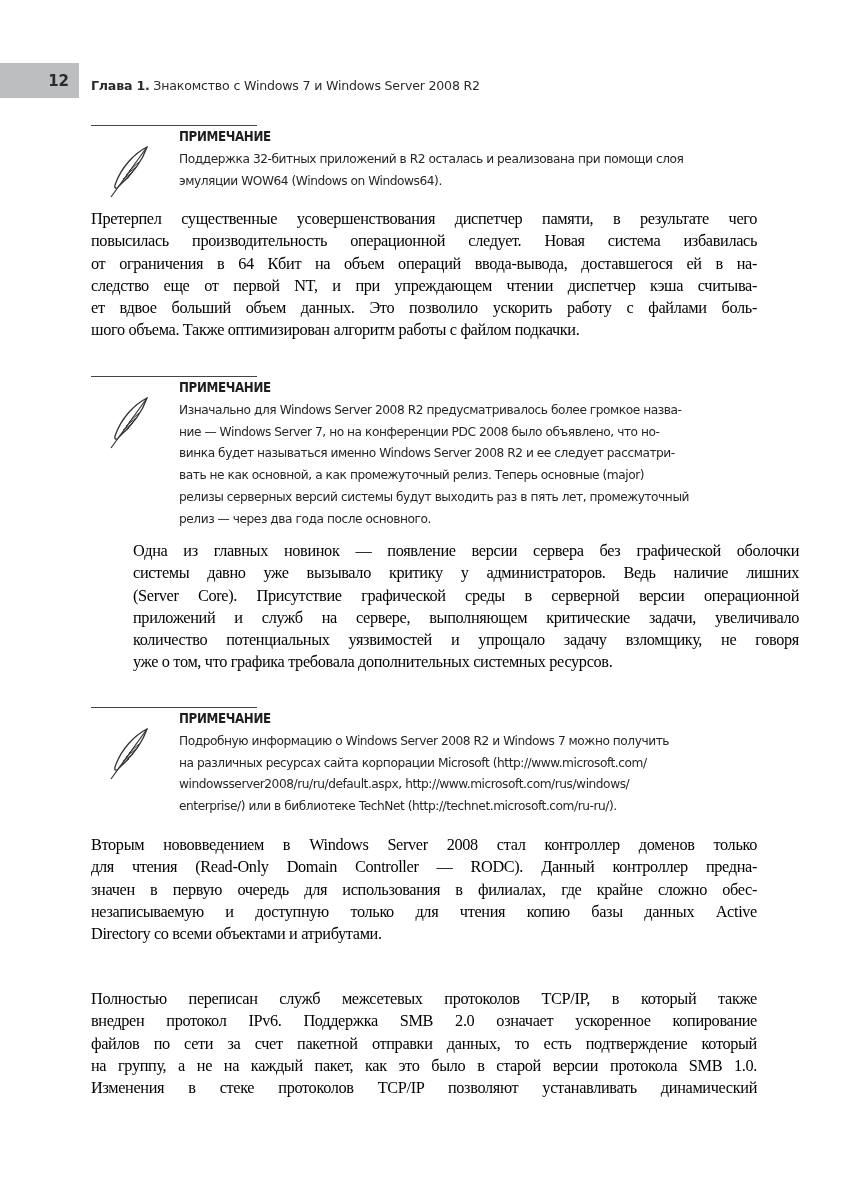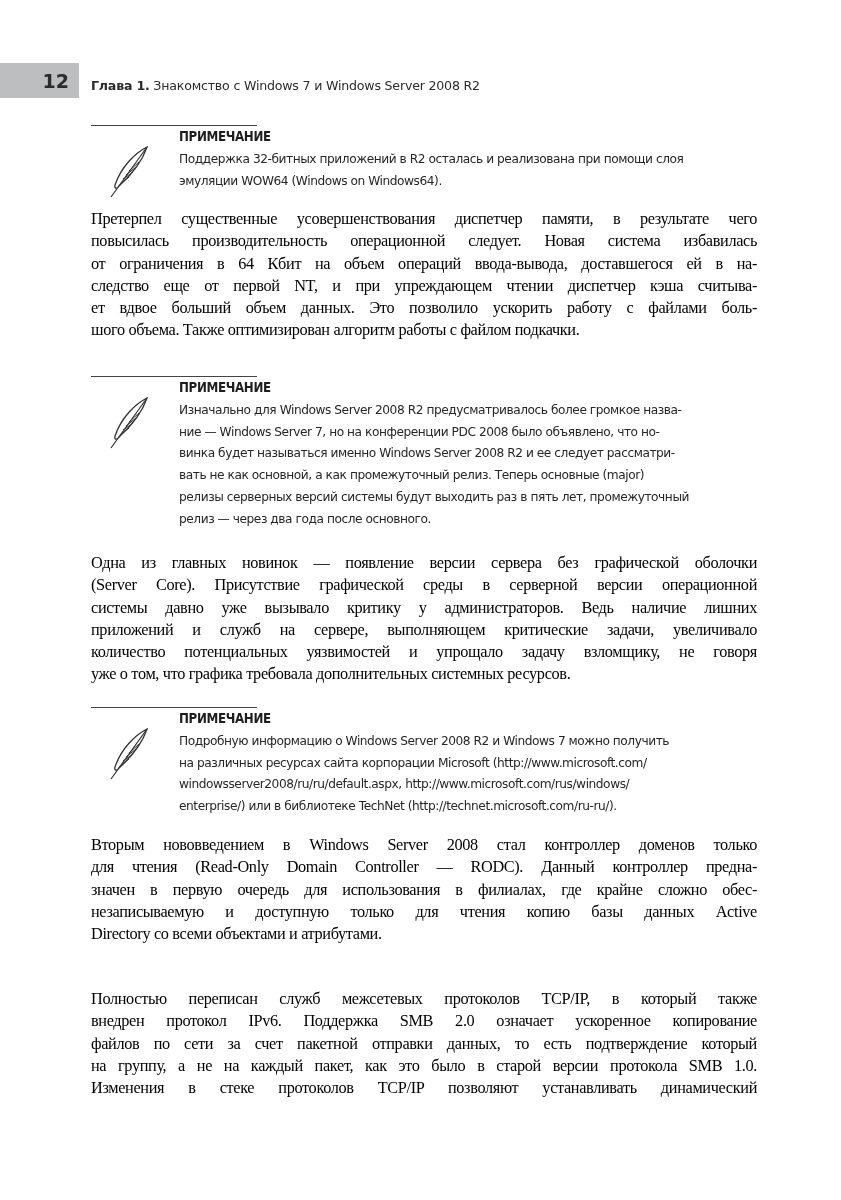--- a/index.html
+++ b/index.html
@@ -4,21 +4,21 @@
 <style>
   html, body { margin: 0; padding: 0; }
   body {
     width: 841px; height: 1200px; background: #ffffff; position: relative;
     overflow: hidden; color: #2a2a2a;
   }
   .page-num-box {
     position: absolute; left: 0; top: 63px; width: 79px; height: 35px;
     background: #bdbec0; display: flex; align-items: center; justify-content: flex-end;
     box-sizing: border-box; padding-right: 10px;
-    font-family: "DejaVu Sans", sans-serif; font-weight: bold; font-size: 19px; color: #2b2b2b;
+    font-family: "DejaVu Sans", sans-serif; font-weight: bold; font-size: 15px; color: #2b2b2b;
   }
   .running-head {
     position: absolute; left: 91px; top: 78px;
     font-family: "DejaVu Sans", sans-serif; font-size: 12.6px; color: #2b2b2b;
     letter-spacing: -0.2px;
   }
   .running-head b { font-weight: bold; }
   .note {
     position: absolute; left: 91px; width: 670px;
   }
@@ -90,24 +90,24 @@
   <div class="note-body">
     <span>Изначально для Windows Server 2008 R2 предусматривалось более громкое назва-</span>
     <span>ние — Windows Server 7, но на конференции PDC 2008 было объявлено, что но-</span>
     <span>винка будет называться именно Windows Server 2008 R2 и ее следует рассматри-</span>
     <span>вать не как основной, а как промежуточный релиз. Теперь основные (major)</span>
     <span>релизы серверных версий системы будут выходить раз в пять лет, промежуточный</span>
     <span>релиз — через два года после основного.</span>
   </div>
 </div>
 
-<div class="para" style="top:552px;">
+<div class="para" style="top:540px;margin-left:42px;">
   <span>Одна из главных новинок — появление версии сервера без графической оболочки</span>
+  <span>системы давно уже вызывало критику у администраторов. Ведь наличие лишних</span>
   <span>(Server Core). Присутствие графической среды в серверной версии операционной</span>
-  <span>системы давно уже вызывало критику у администраторов. Ведь наличие лишних</span>
   <span>приложений и служб на сервере, выполняющем критические задачи, увеличивало</span>
   <span>количество потенциальных уязвимостей и упрощало задачу взломщику, не говоря</span>
   <span class="last">уже о том, что графика требовала дополнительных системных ресурсов.</span>
 </div>
 
 <div class="note" style="top:707px;">
   <div class="note-rule"></div>
   <svg class="note-icon" viewBox="0 0 44 54">
     <path d="M40 2 C28 8 14 22 8 40 C7 44 10 44 12 41 C22 32 34 20 40 2 Z" fill="none" stroke="#333" stroke-width="1.3"></path>
     <path d="M40 2 C30 16 20 30 4 52" fill="none" stroke="#333" stroke-width="1.2"></path>

